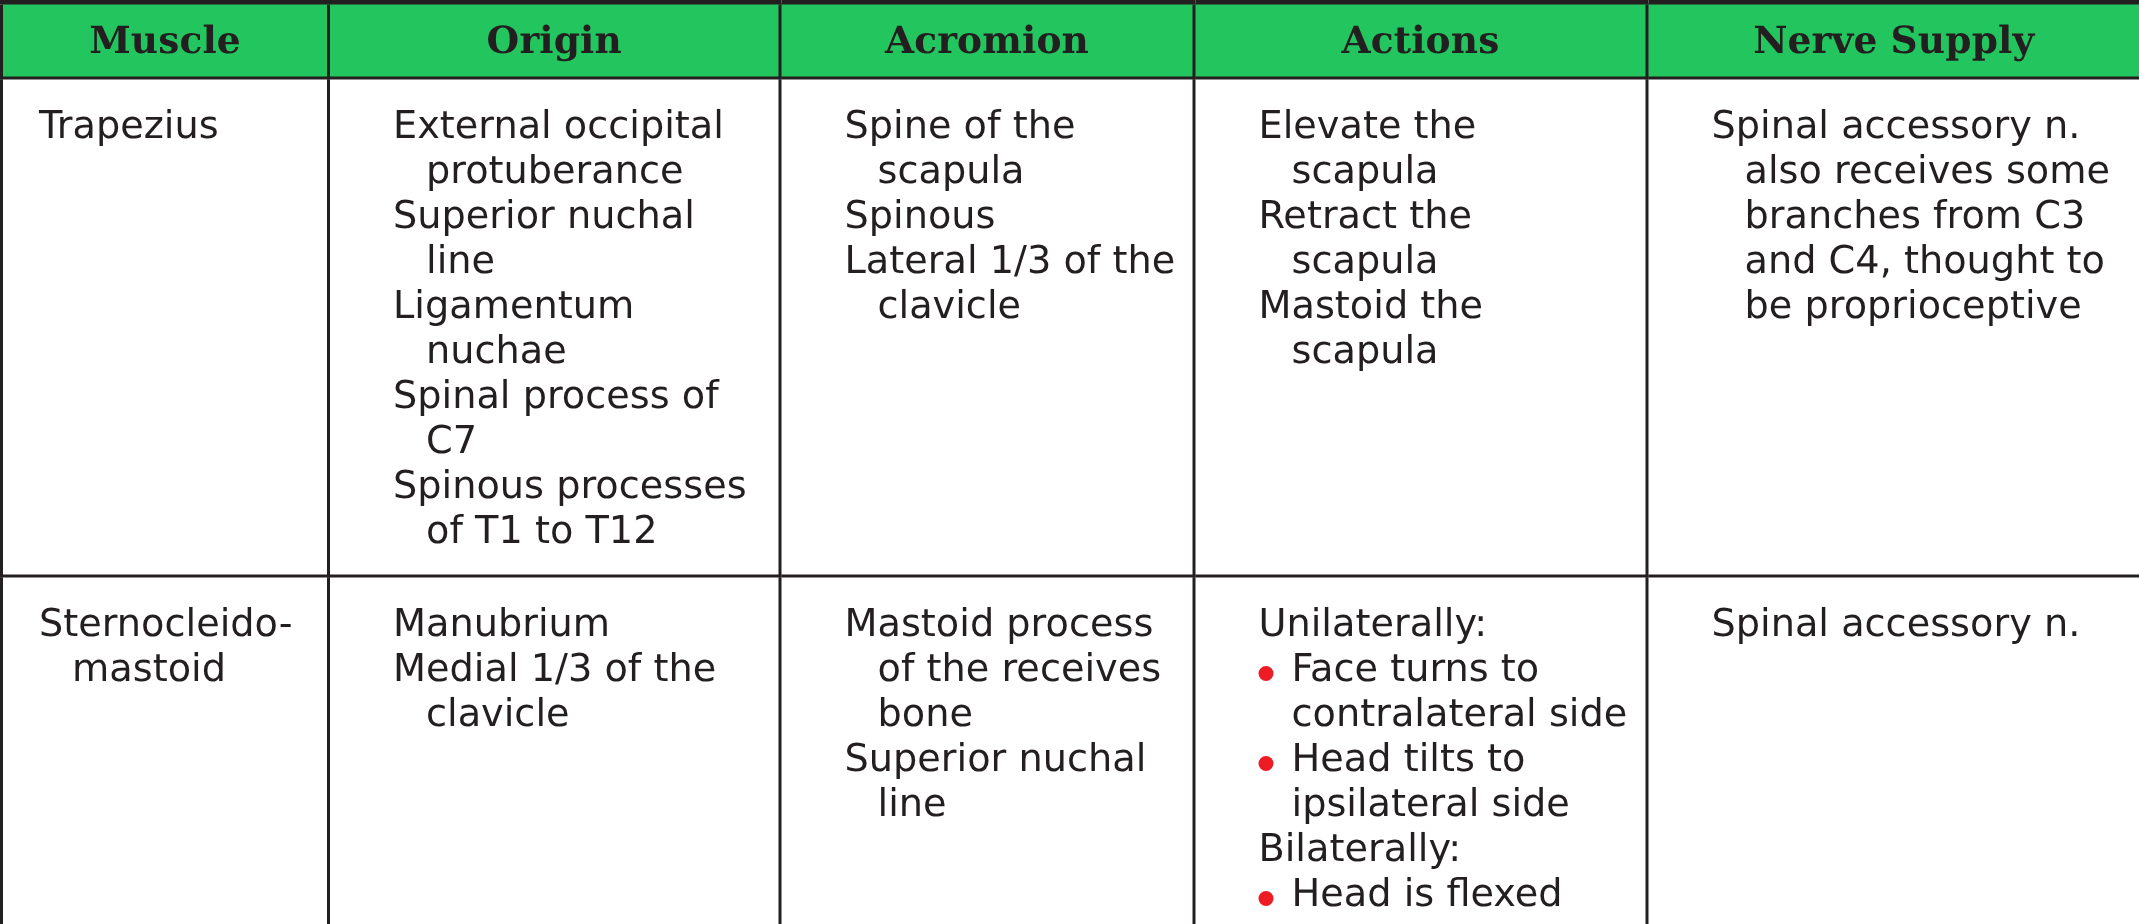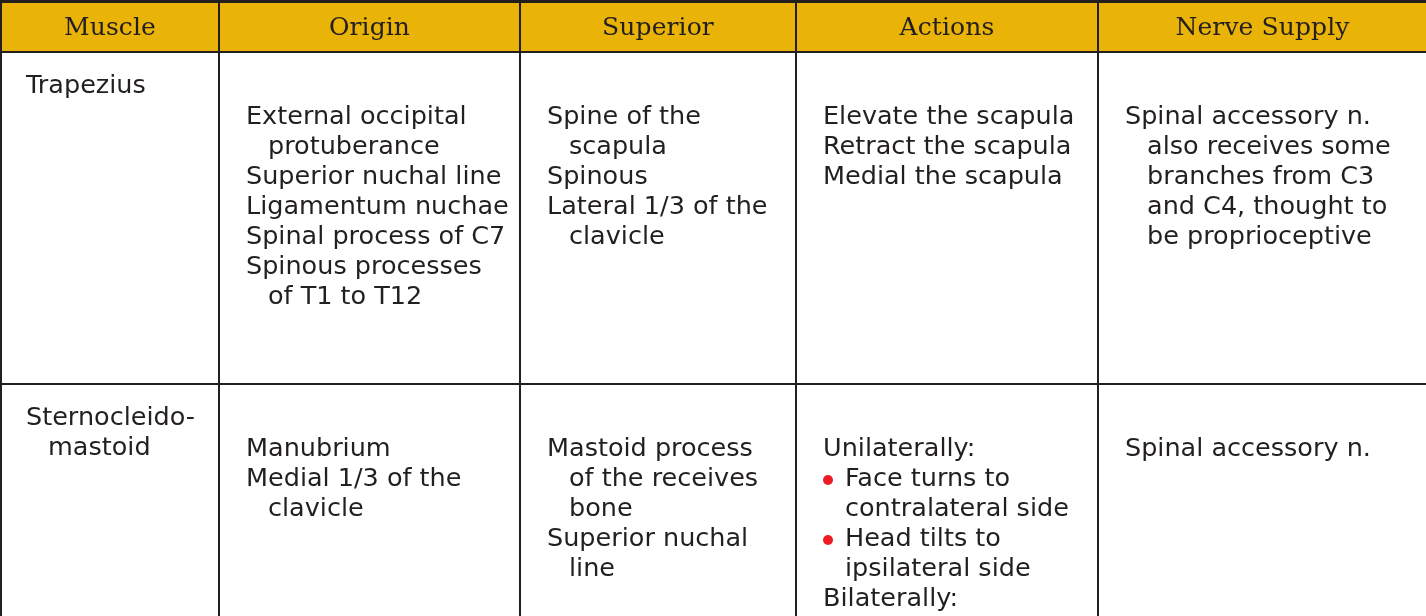--- a/index.html
+++ b/index.html
@@ -29,25 +29,25 @@
   }
 
   
   col.c-muscle   { width: 218px; }
   col.c-origin   { width: 301px; }
   col.c-insert   { width: 276px; }
   col.c-actions  { width: 302px; }
   col.c-nerve    { width: 329px; }
 
   thead th {
-    background: #eab308;
+    background: #22c55e;
     border: 2px solid #231f20;
     border-top-width: 3px;
     font-family: "DejaVu Serif", serif;
-    font-weight: normal;
+    font-weight: bold;
     font-size: 25px;
     color: #231f20;
     text-align: center;
     padding: 4px 0 6px 0;
     height: 38px;
     vertical-align: middle;
     letter-spacing: 0.1px;
   }
 
   tbody td {
@@ -60,21 +60,21 @@
 
   tbody tr.row-trapezius td { height: 330px; border-radius: 10px; }
   tbody tr.row-scm td { height: 240px; }
 
   .cell-inner {
     padding: 16px 10px 6px 24px;
     font-size: 25.5px;
     line-height: 30px;
   }
 
-  .cell-inner.pad-wide { padding-left: 26px; margin-top: 31px; }
+  .cell-inner.pad-wide { padding-left: 42px; }
 
   
   .entry {
     padding-left: 22px;
     text-indent: -22px;
     margin: 0;
   }
 
   .entry + .entry { margin-top: 0; }
 
@@ -109,21 +109,21 @@
       <col class="c-muscle">
       <col class="c-origin">
       <col class="c-insert">
       <col class="c-actions">
       <col class="c-nerve">
     </colgroup>
     <thead>
       <tr>
         <th>Muscle</th>
         <th>Origin</th>
-        <th>Superior</th>
+        <th>Acromion</th>
         <th>Actions</th>
         <th>Nerve Supply</th>
       </tr>
     </thead>
     <tbody>
 
       <tr class="row-trapezius">
         <td>
           <div class="cell-inner">
             <p class="entry">Trapezius</p>
@@ -142,21 +142,21 @@
           <div class="cell-inner pad-wide">
             <p class="entry">Spine of the scapula</p>
             <p class="entry">Spinous</p>
             <p class="entry">Lateral 1/3 of the clavicle</p>
           </div>
         </td>
         <td>
           <div class="cell-inner pad-wide">
             <p class="entry">Elevate the scapula</p>
             <p class="entry">Retract the scapula</p>
-            <p class="entry">Medial the scapula</p>
+            <p class="entry">Mastoid the scapula</p>
           </div>
         </td>
         <td>
           <div class="cell-inner pad-wide">
             <p class="entry">Spinal accessory n. also receives some branches from C3 and C4, thought to be proprioceptive</p>
           </div>
         </td>
       </tr>
 
       <tr class="row-scm">

